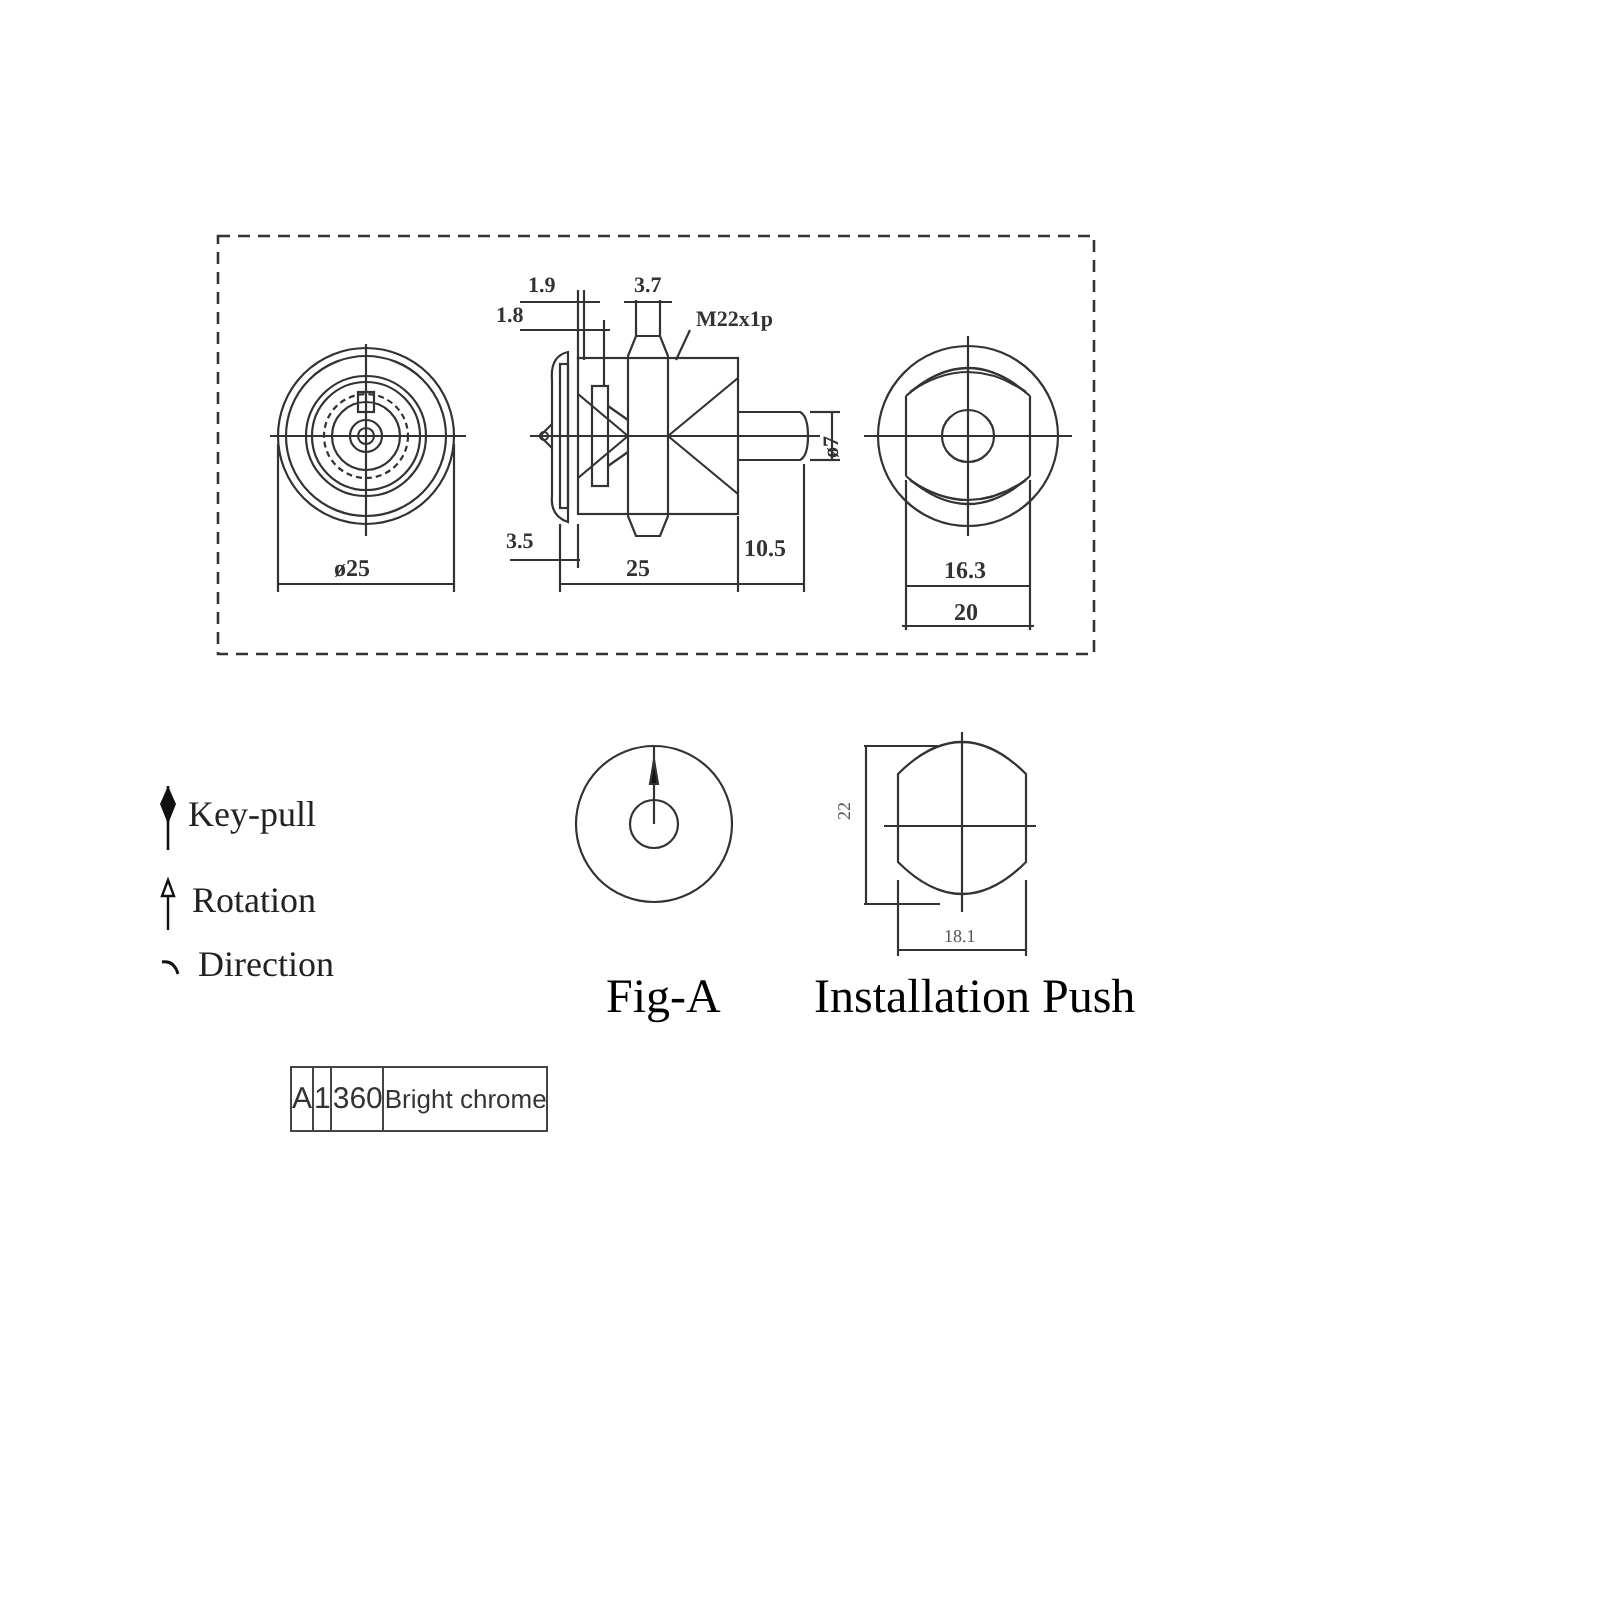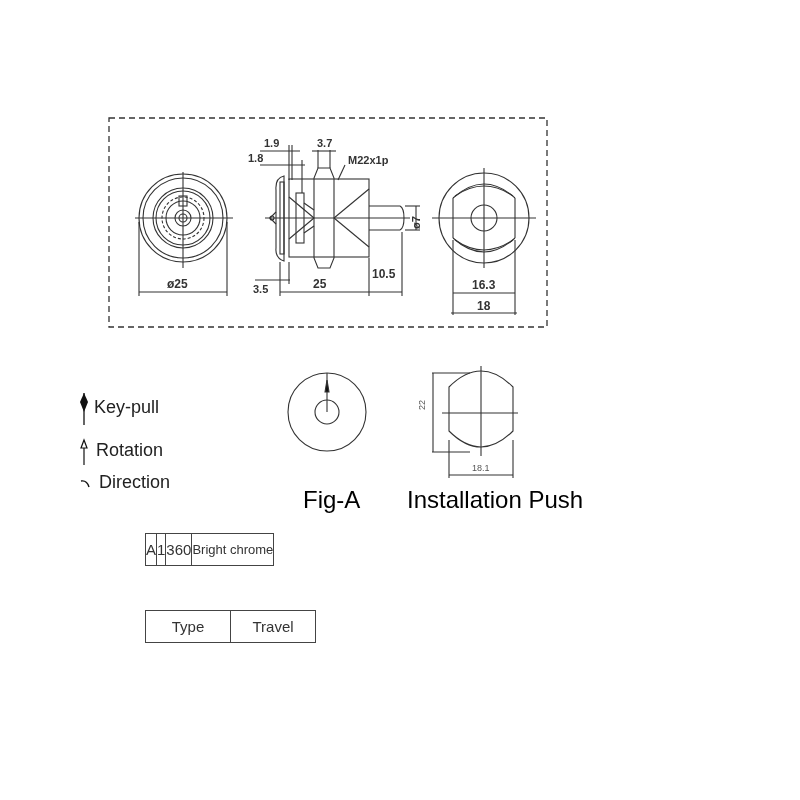--- a/index.html
+++ b/index.html
@@ -1,18 +1,18 @@
 <!DOCTYPE html>
 <html><head>
 <meta charset="utf-8">
 <style>
   html,body{margin:0;padding:0;background:#ffffff;}
   body{width:800px;height:800px;position:relative;overflow:hidden;font-family:"Liberation Sans",sans-serif;color:#222;}
   svg{position:absolute;left:0;top:0;}
-  .lbl{position:absolute;font-family:Liberation Sans, sans-serif;color:#222;white-space:nowrap;}
+  .lbl{position:absolute;font-family:Liberation Serif, serif;color:#222;white-space:nowrap;}
   .dim{font-size:11px;font-weight:bold;color:#333;}
   .legend{font-size:18px;color:#222;}
   .caption{font-size:24px;color:#000000;}
   table.spec{position:absolute;border-collapse:collapse;font-family:"Liberation Sans",sans-serif;}
   table.spec td{border:1px solid #444;text-align:center;color:#333;padding:0;height:31px;font-size:15px;}
   table.spec td.small{font-size:13px;}
 </style>
 </head>
 <body>
 
@@ -131,25 +131,25 @@
     <line x1="449" y1="475" x2="513" y2="475"></line>
   </g>
 </svg>
 
 <div class="lbl dim" style="left:167px;top:277px;font-size:12px;">ø25</div>
 <div class="lbl dim" style="left:264px;top:137px;">1.9</div>
 <div class="lbl dim" style="left:248px;top:152px;">1.8</div>
 <div class="lbl dim" style="left:317px;top:137px;">3.7</div>
 <div class="lbl dim" style="left:348px;top:154px;">M22x1p</div>
 <div class="lbl dim" style="left:410px;top:212px;transform:rotate(-90deg);transform-origin:left top;top:229px;">ø7</div>
-<div class="lbl dim" style="left:253px;top:283px;text-align:right;">3.5</div>
+<div class="lbl dim" style="left:253px;top:265px;text-align:right;">3.5</div>
 <div class="lbl dim" style="left:313px;top:277px;font-size:12px;">25</div>
 <div class="lbl dim" style="left:372px;top:267px;font-size:12px;">10.5</div>
 <div class="lbl dim" style="left:472px;top:278px;font-size:12px;">16.3</div>
-<div class="lbl dim" style="left:477px;top:299px;font-size:12px;">18</div>
+<div class="lbl dim" style="left:477px;top:299px;font-size:12px;">20</div>
 
 <div class="lbl legend" style="left:94px;top:397px;">Key-pull</div>
 <div class="lbl legend" style="left:96px;top:440px;">Rotation</div>
 <div class="lbl legend" style="left:99px;top:472px;">Direction</div>
 
 <div class="lbl caption" style="left:303px;top:486px;">Fig-A</div>
 <div class="lbl caption" style="left:407px;top:486px;">Installation Push</div>
 <div class="lbl" style="left:417px;top:405px;font-size:9px;color:#555;transform:rotate(-90deg);transform-origin:left top;top:410px;">22</div>
 <div class="lbl" style="left:472px;top:463px;font-size:9px;color:#555;">18.1</div>
 
@@ -159,18 +159,14 @@
     <td>A</td>
     <td>1</td>
     <td>360</td>
     <td class="small">Bright chrome</td>
   </tr>
 </tbody>
   </table>
 
 <table class="spec" style="left:145px;top:610px;">
   <tbody>
-      <tr>
-    <td style="width:84px;">Type</td>
-    <td style="width:84px;">Travel</td>
-  </tr>
 </tbody>
   </table>
 
 </body></html>

